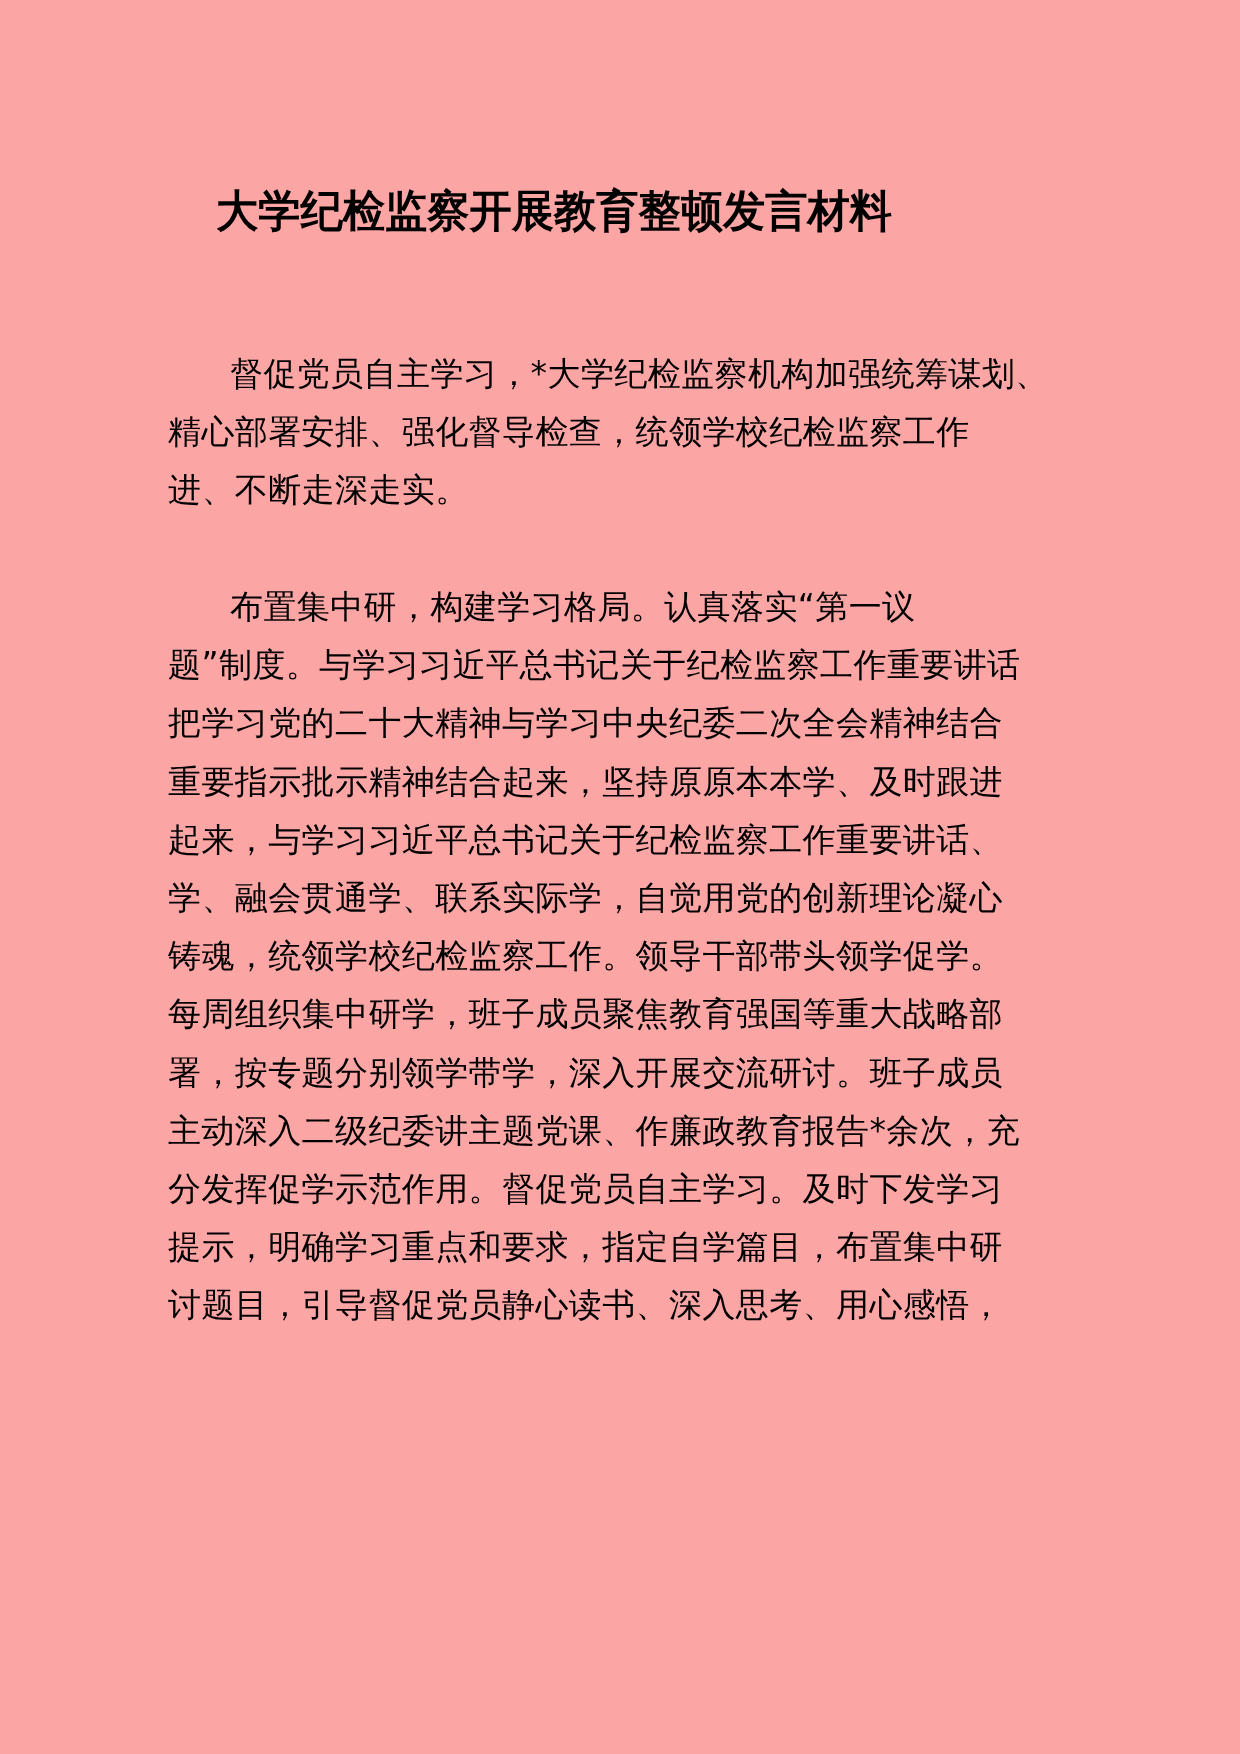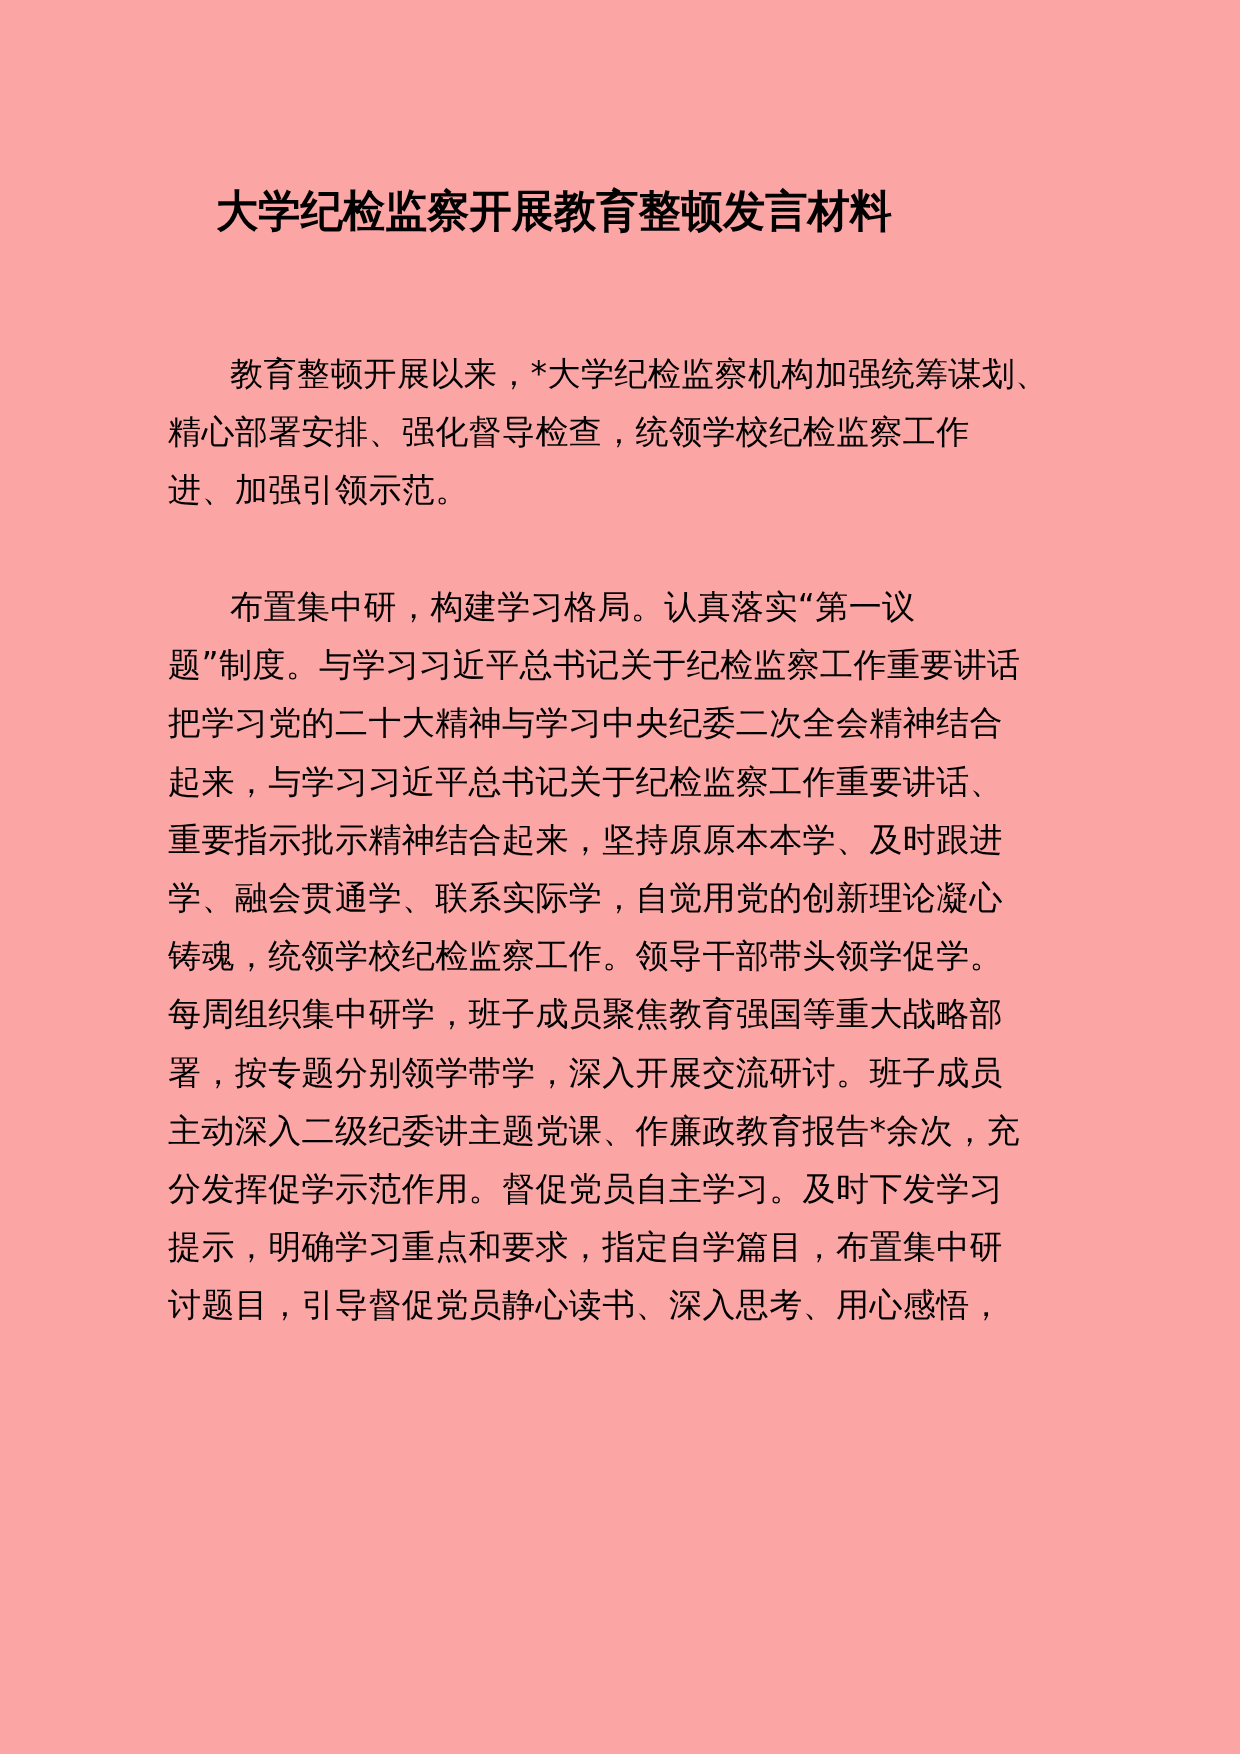--- a/index.html
+++ b/index.html
@@ -54,31 +54,31 @@
     #para2 { top: 578px; }
   </style>
 </head>
 <body>
 
 <div class="page">
 
   <div class="title">大学纪检监察开展教育整顿发言材料</div>
 
   <div class="body-block" id="para1">
-    <div class="line indent">教育整顿开展以来，*大学纪检监察机构加强统筹谋划、</div>
+    <div class="line indent">督促党员自主学习，*大学纪检监察机构加强统筹谋划、</div>
     <div class="line">精心部署安排、强化督导检查，统领学校纪检监察工作</div>
-    <div class="line">进、加强引领示范。</div>
+    <div class="line">进、不断走深走实。</div>
   </div>
 
   <div class="body-block" id="para2">
     <div class="line indent">布置集中研，构建学习格局。认真落实“第一议</div>
     <div class="line">题”制度。与学习习近平总书记关于纪检监察工作重要讲话</div>
     <div class="line">把学习党的二十大精神与学习中央纪委二次全会精神结合</div>
+    <div class="line">重要指示批示精神结合起来，坚持原原本本学、及时跟进</div>
     <div class="line">起来，与学习习近平总书记关于纪检监察工作重要讲话、</div>
-    <div class="line">重要指示批示精神结合起来，坚持原原本本学、及时跟进</div>
     <div class="line">学、融会贯通学、联系实际学，自觉用党的创新理论凝心</div>
     <div class="line">铸魂，统领学校纪检监察工作。领导干部带头领学促学。</div>
     <div class="line">每周组织集中研学，班子成员聚焦教育强国等重大战略部</div>
     <div class="line">署，按专题分别领学带学，深入开展交流研讨。班子成员</div>
     <div class="line">主动深入二级纪委讲主题党课、作廉政教育报告*余次，充</div>
     <div class="line">分发挥促学示范作用。督促党员自主学习。及时下发学习</div>
     <div class="line">提示，明确学习重点和要求，指定自学篇目，布置集中研</div>
     <div class="line">讨题目，引导督促党员静心读书、深入思考、用心感悟，</div>
   </div>
 

